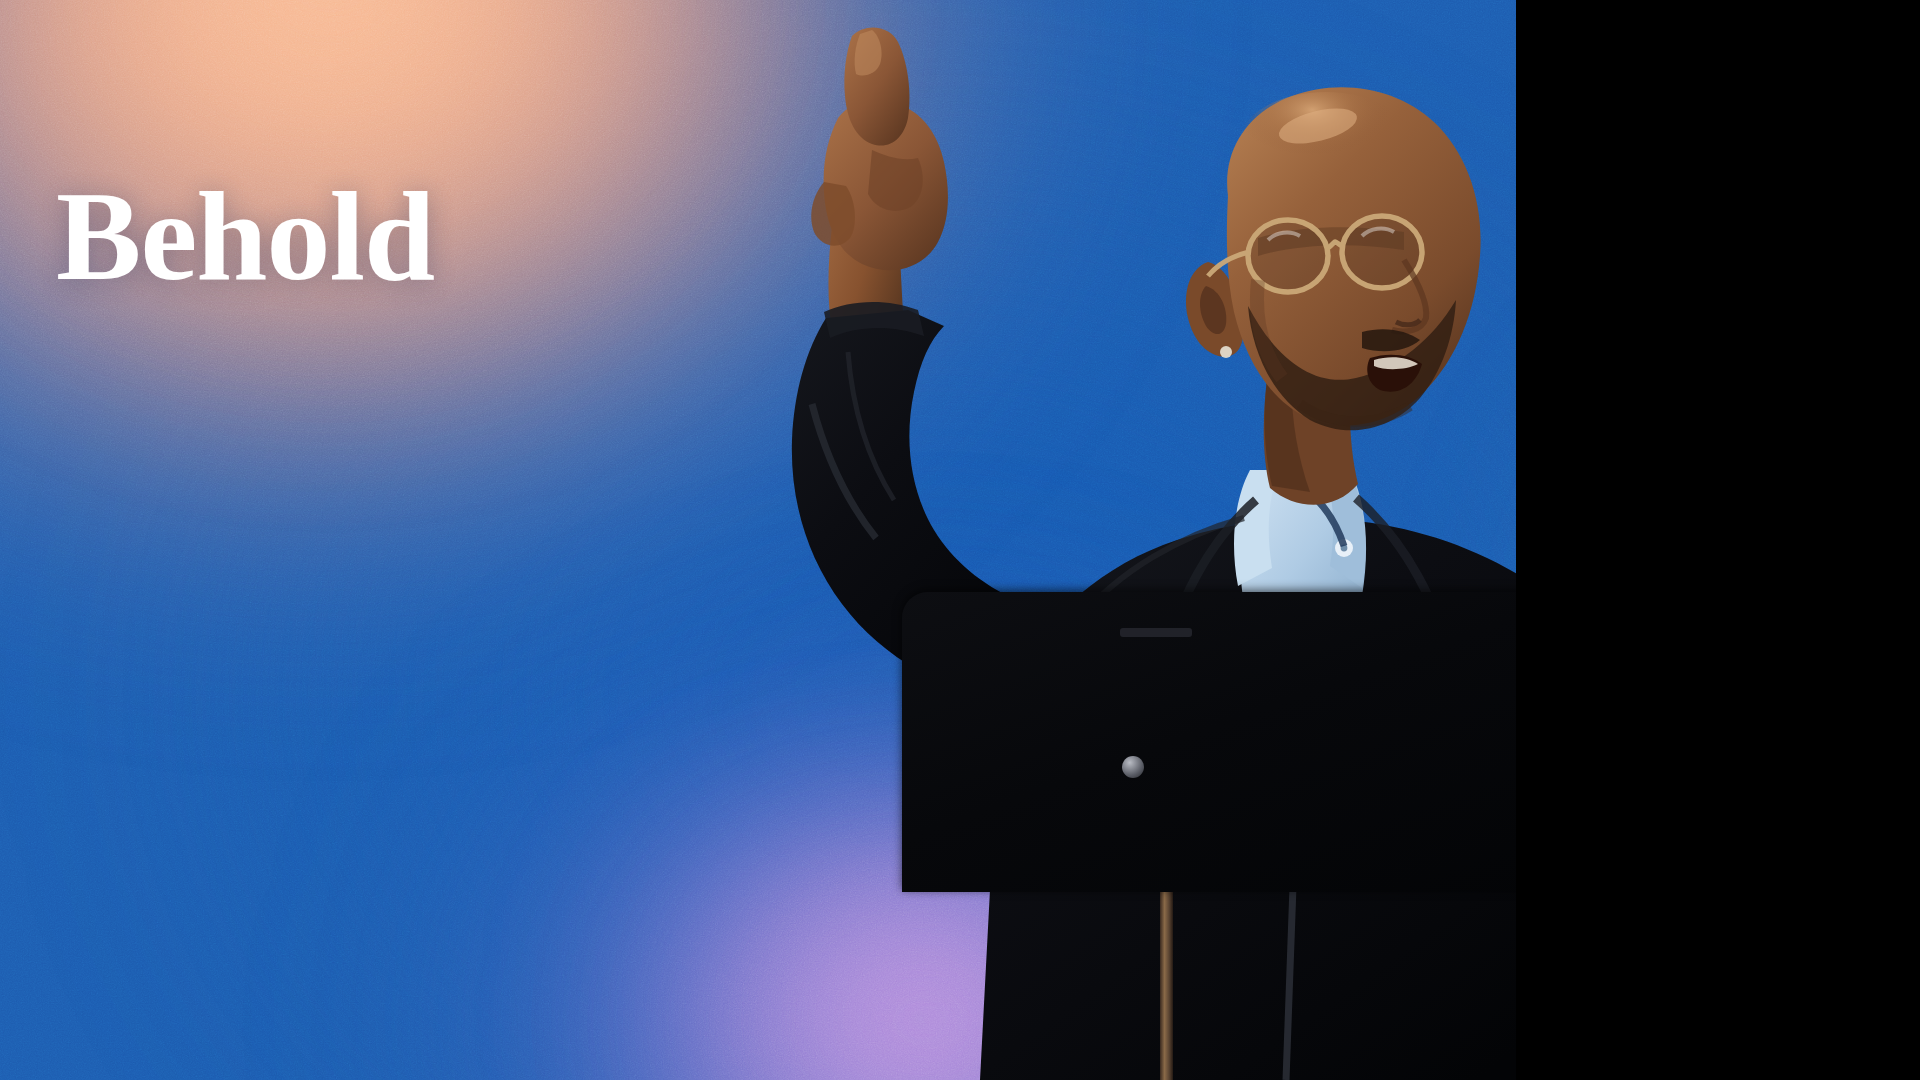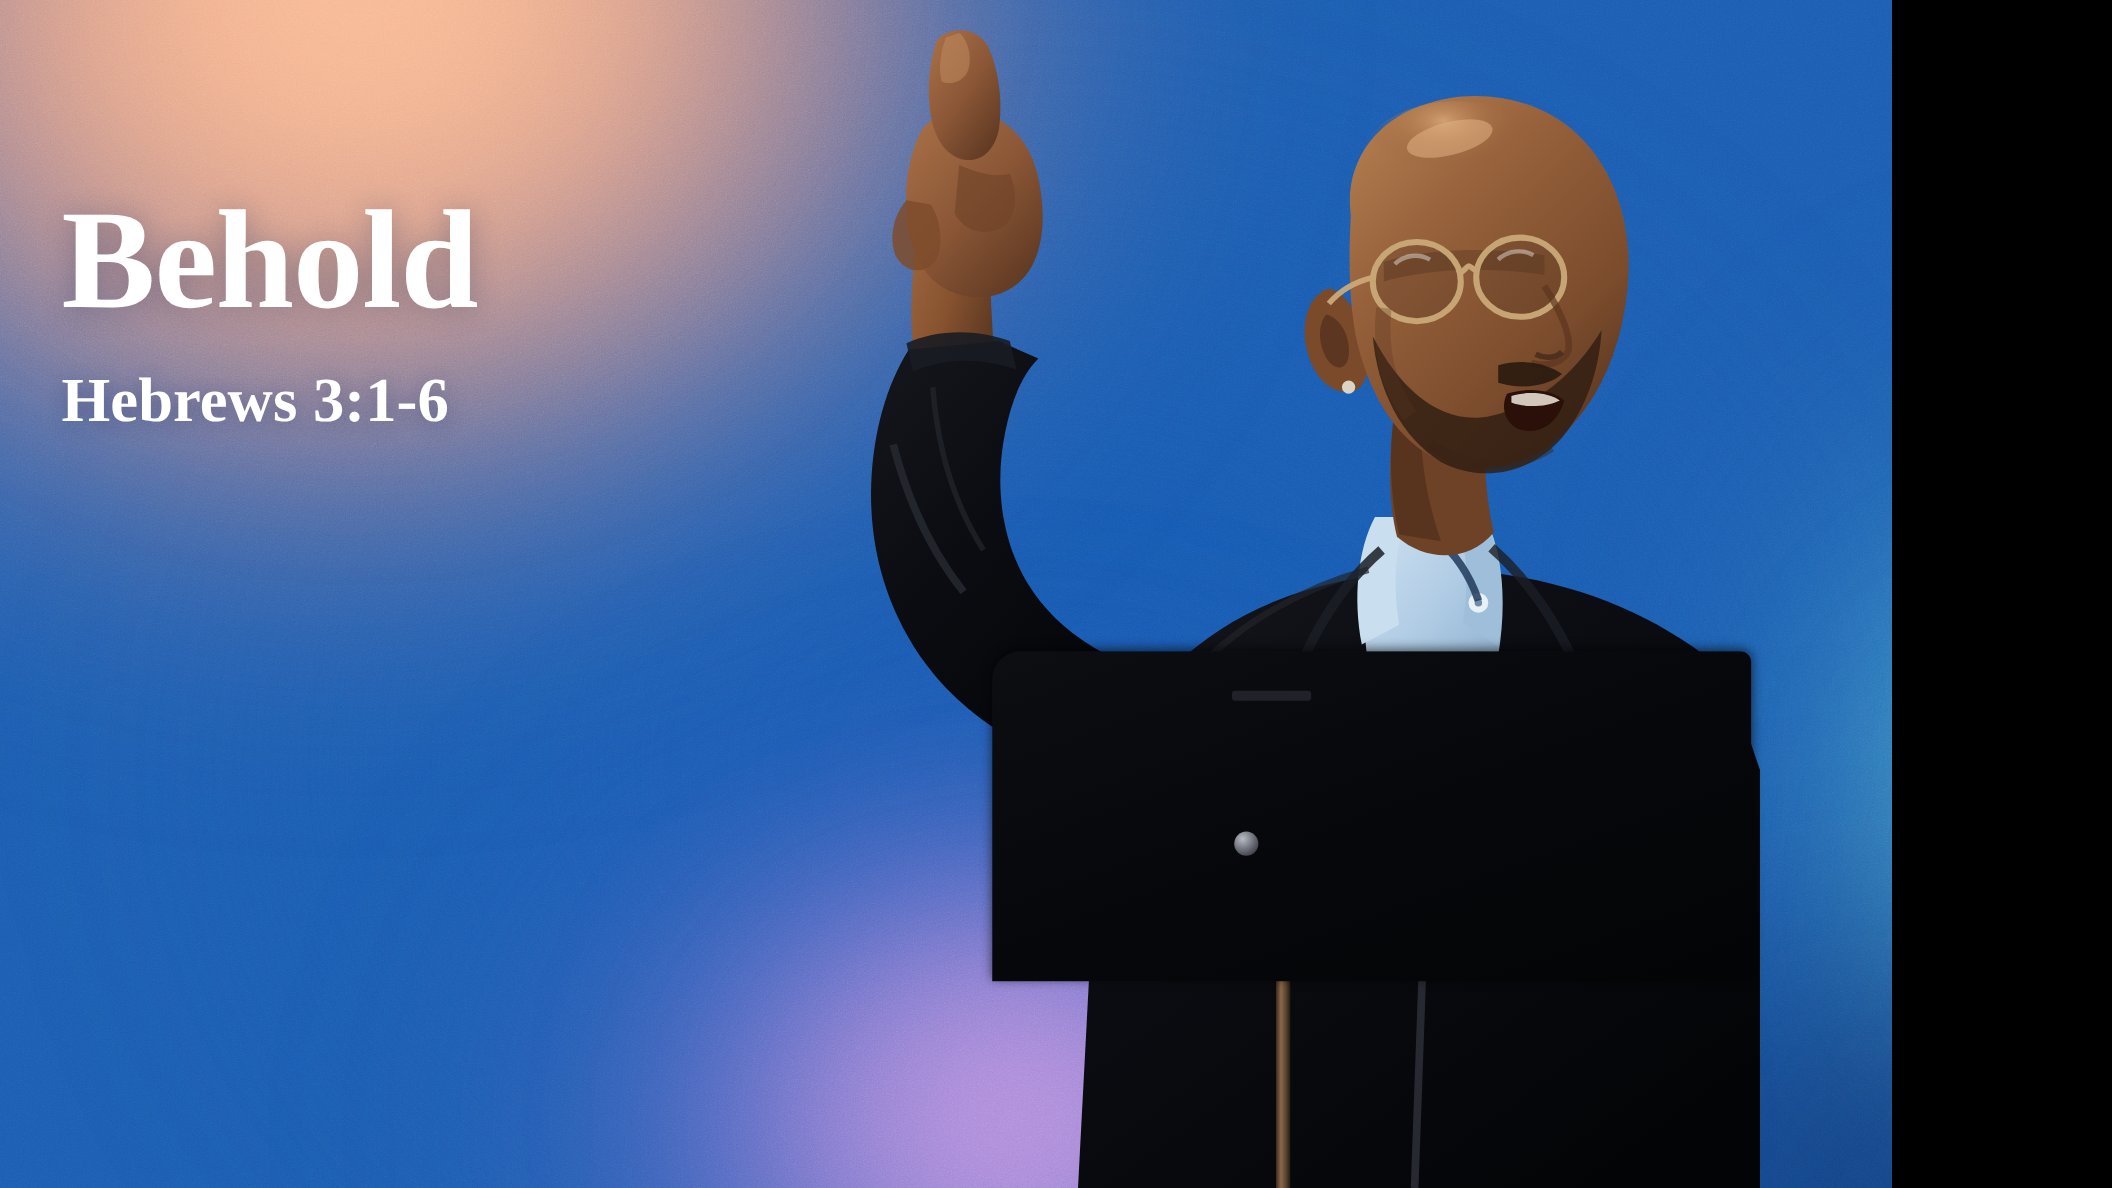--- a/index.html
+++ b/index.html
@@ -1,19 +1,19 @@
 <!DOCTYPE html>
 <html><head>
 <meta charset="utf-8">
 <title>Behold Jesus</title>
 <style>
   html,body{margin:0;padding:0;background:#000;}
   body{width:1920px;height:1080px;overflow:hidden;font-family:"Liberation Serif",serif;}
 
-  #stage{position:relative;width:1720px;height:1080px;overflow:hidden;background:#0f172a;}
+  #stage{position:relative;width:1516px;height:1080px;overflow:hidden;background:#0f172a;}
 
   
   .bg-base{position:absolute;inset:0;background:#1d5cb0;}
 
   .glow{position:absolute;border-radius:50%;filter:blur(110px);}
 
   
   .glow-peach{
     left:-430px;top:-560px;width:1500px;height:1150px;
     background:radial-gradient(closest-side,
@@ -354,16 +354,15 @@
   <div class="stand-lip"></div>
   <div class="stand-knuckle"></div>
   <div class="stand-arm"></div>
   <div class="stand-knob"></div>
   <div class="stand-pole"></div>
 
   <div class="text-block">
     <h1 class="headline">
       <span class="l1">Behold</span>
     </h1>
-    <p class="reference">Hebrews 3:1-6</p>
   </div>
 
 </div>
 
 </body></html>

